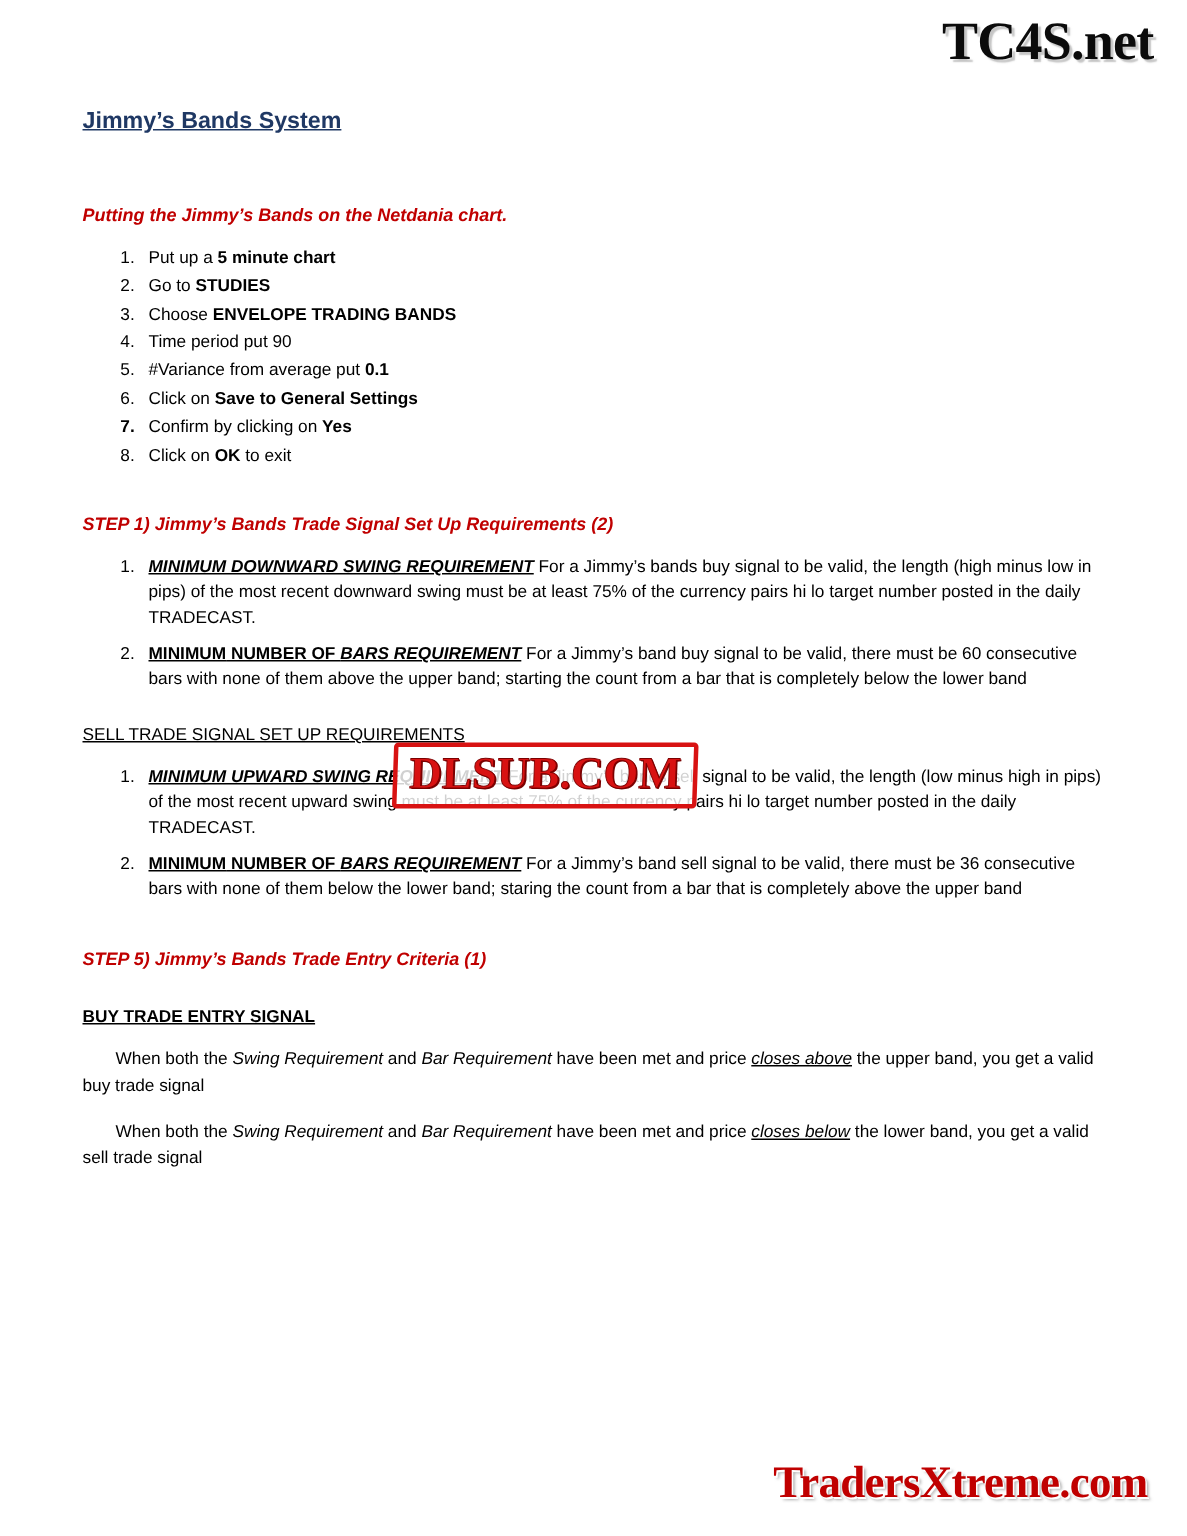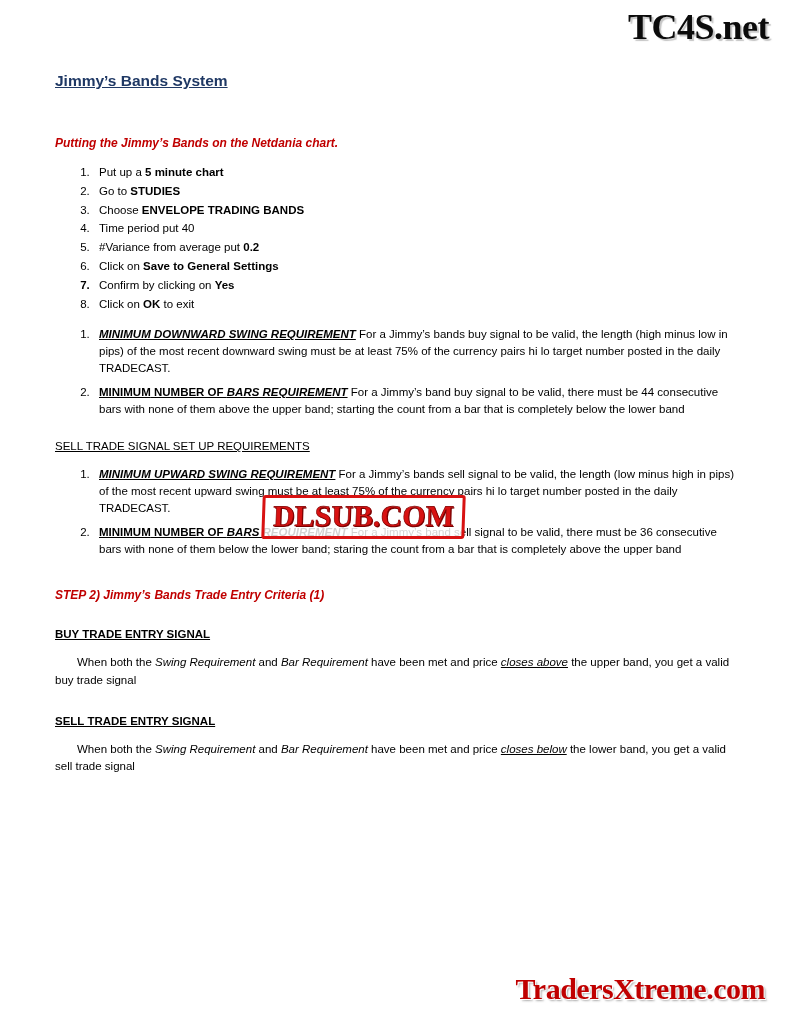--- a/index.html
+++ b/index.html
@@ -155,46 +155,46 @@
   <div class="wm-top">TC4S.net</div>
 
   <h1 class="doc-title">Jimmy’s Bands System</h1>
 
   <div class="red-head">Putting the Jimmy’s Bands on the Netdania chart.</div>
 
   <ol class="num-list">
     <li><span>Put up a </span><span class="b">5 minute chart</span><span></span></li>
     <li><span>Go to </span><span class="b">STUDIES</span><span></span></li>
     <li><span>Choose </span><span class="b">ENVELOPE TRADING BANDS</span><span></span></li>
-    <li><span>Time period put 40</span><span class="b"></span><span></span></li>
-    <li><span>#Variance from average put </span><span class="b">0.2</span><span></span></li>
+    <li><span>Time period put 90</span><span class="b"></span><span></span></li>
+    <li><span>#Variance from average put </span><span class="b">0.1</span><span></span></li>
     <li><span>Click on </span><span class="b">Save to General Settings</span><span></span></li>
     <li class="bold-marker"><span>Confirm by clicking on </span><span class="b">Yes</span><span></span></li>
     <li><span>Click on </span><span class="b">OK</span><span> to exit</span></li>
   </ol>
 
+  <div class="step-head">STEP 1) Jimmy’s Bands Trade Signal Set Up Requirements (2)</div>
 
 
   <ol class="req-list">
     <li><span class="bui">MINIMUM DOWNWARD SWING REQUIREMENT</span><span>  For a Jimmy’s bands buy signal to be valid, the length (high minus low in pips) of the most recent downward swing must be at least 75% of the currency pairs hi lo target number posted in the daily TRADECAST.</span></li>
-    <li><span class="bu"> MINIMUM</span><span class="bu"> NUMBER OF </span><span class="bui">BARS REQUIREMENT</span><span>  For a Jimmy’s band buy signal to be valid, there must be 44 consecutive bars with none of them above the upper band; starting the count from  a bar that is completely below the lower band</span></li>
+    <li><span class="bu"> MINIMUM</span><span class="bu"> NUMBER OF </span><span class="bui">BARS REQUIREMENT</span><span>  For a Jimmy’s band buy signal to be valid, there must be 60 consecutive bars with none of them above the upper band; starting the count from  a bar that is completely below the lower band</span></li>
   </ol>
 
   <div class="sub-head">SELL TRADE SIGNAL SET UP REQUIREMENTS</div>
 
   <ol class="req-list">
     <li><span class="bui">MINIMUM UPWARD SWING REQUIREMENT</span><span>  For a Jimmy’s bands sell signal to be valid, the length (low minus high in pips) of the most recent upward swing must be at least 75% of the currency pairs hi lo target number posted in the daily TRADECAST.</span></li>
     <li><span class="bu"> MINIMUM</span><span class="bu"> NUMBER OF </span><span class="bui">BARS REQUIREMENT</span><span>  For a Jimmy’s band sell signal to be valid, there must be 36 consecutive bars with none of them below the lower band; staring the count from  a bar that is completely above the upper band</span></li>
   </ol>
 
-  <div class="step-head">STEP 2) Jimmy’s Bands Trade Entry Criteria (1)</div>
+  <div class="step-head">STEP 5) Jimmy’s Bands Trade Entry Criteria (1)</div>
 
   <div class="entry-head">BUY TRADE ENTRY SIGNAL</div>
   <div class="para"><span>When both the </span><span class="i">Swing Requirement</span><span> and </span><span class="i">Bar Requirement</span><span> have been met and price </span><span class="u i">closes above</span><span> the upper band, you get a valid buy trade signal</span></div>
 
-  <div class="entry-head">SELL TRADE ENTRY SIGNAL</div>
   <div class="para"><span>When both the </span><span class="i">Swing Requirement</span><span> and </span><span class="i">Bar Requirement</span><span> have been met and price </span><span class="u i">closes below</span><span> the lower band, you get a valid sell trade signal</span></div>
 
   <div class="wm-stamp">DLSUB.COM</div>
 
   <div class="wm-bottom">TradersXtreme.com</div>
 
 </div>
 
 </body></html>

